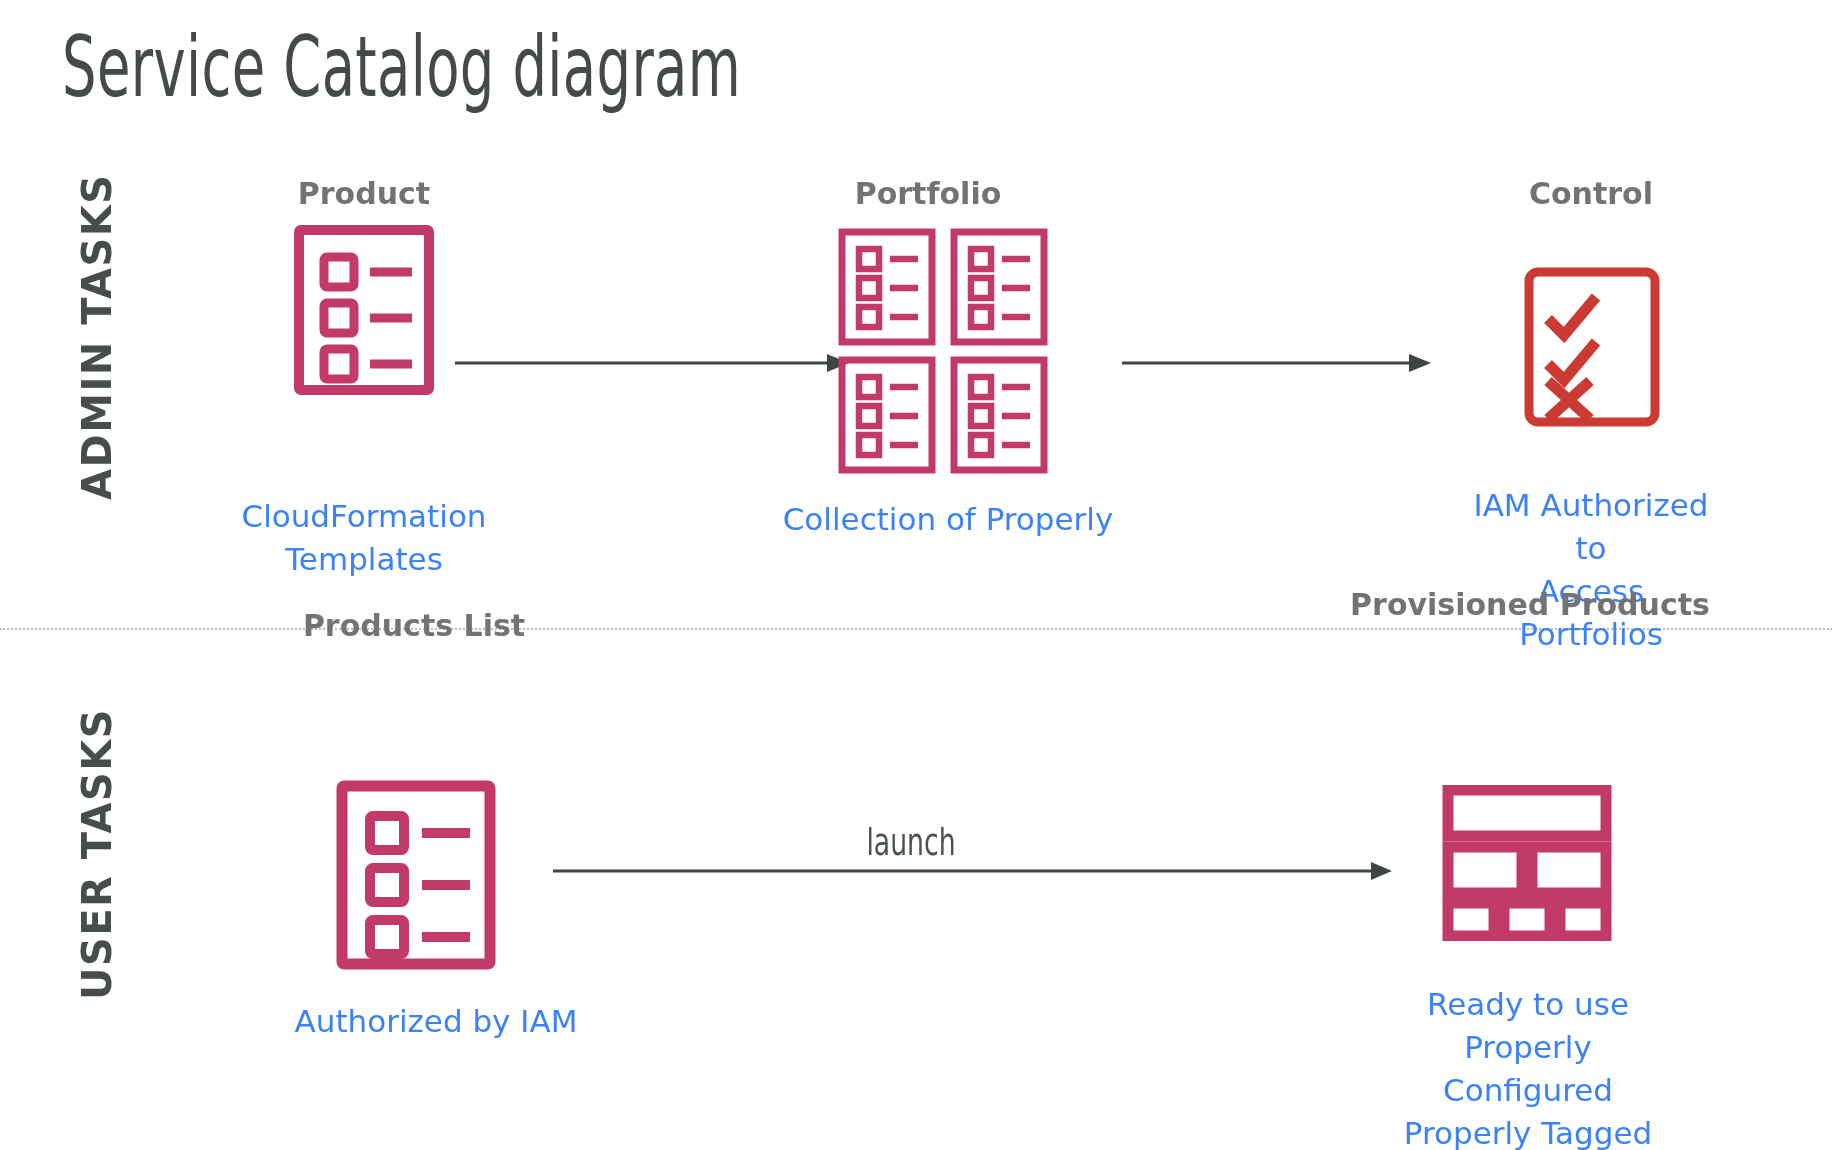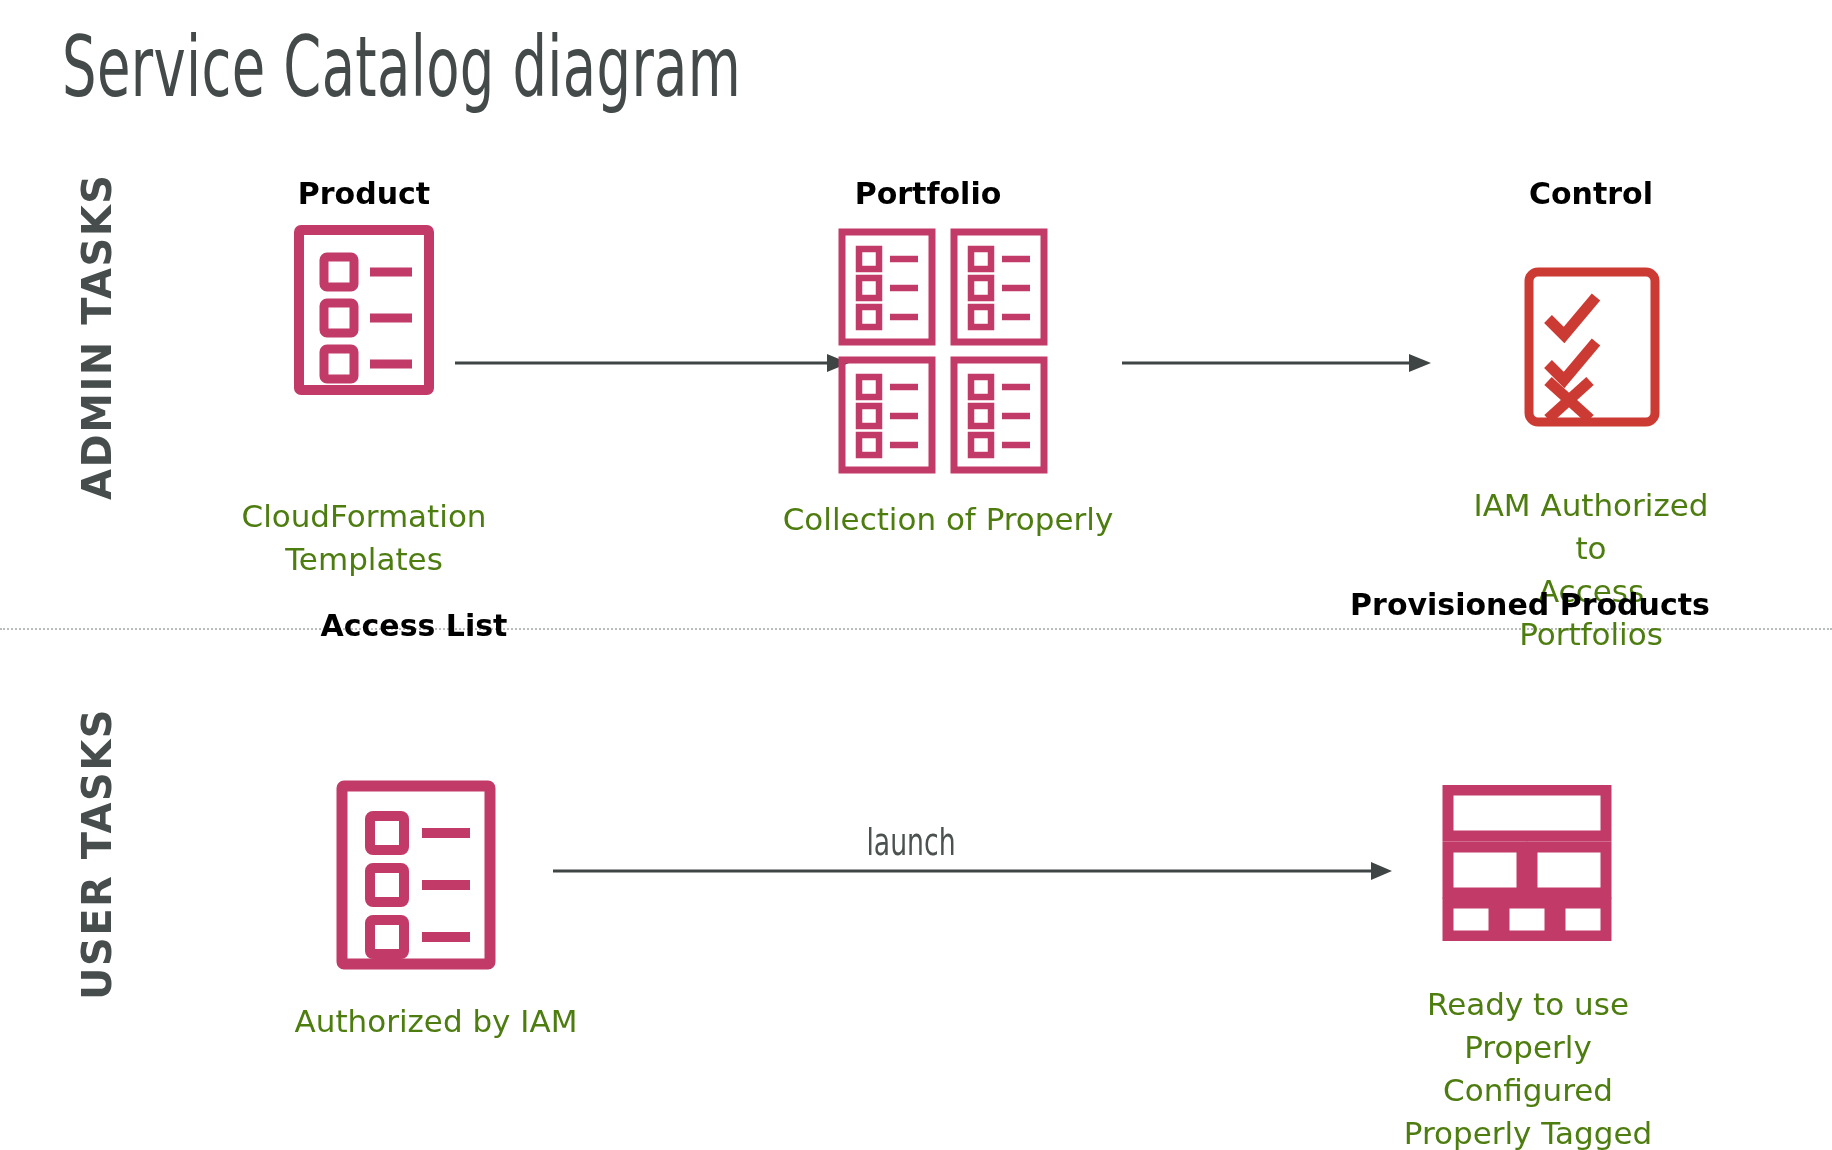--- a/index.html
+++ b/index.html
@@ -55,34 +55,34 @@
     height: 0;
     border-top: 2px dotted #b9bcbc;
   }
 
   
   .node-title {
     position: absolute;
     font-family: "DejaVu Sans", "Liberation Sans", sans-serif;
     font-size: 30px;
     font-weight: 700;
-    color: #000000;
+    color: #737373;
     text-align: center;
     white-space: nowrap;
     transform: translateX(-50%);
   }
 
   
   .node-caption {
     position: absolute;
     font-family: "DejaVu Sans", "Liberation Sans", sans-serif;
     font-size: 31px;
     font-weight: 400;
     line-height: 43px;
-    color: #4d7c0f;
+    color: #3b82f6;
     text-align: center;
     white-space: pre-line;
     transform: translateX(-50%);
   }
 
   
   .arrow {
     position: absolute;
   }
 
@@ -203,21 +203,21 @@
     <polyline points="24,52 40,68 72,30" fill="none" stroke="#CC3B33" stroke-width="11" stroke-linecap="butt" stroke-linejoin="miter"></polyline>
     <polyline points="24,97 40,113 72,75" fill="none" stroke="#CC3B33" stroke-width="11" stroke-linecap="butt" stroke-linejoin="miter"></polyline>
     <line x1="24" y1="114" x2="66" y2="152" stroke="#CC3B33" stroke-width="11"></line>
     <line x1="66" y1="114" x2="24" y2="152" stroke="#CC3B33" stroke-width="11"></line>
   </svg>
 </div>
 
 <div class="node-caption" style="left:1591px; top:484px;">IAM Authorized to
 Access Portfolios</div>
 
-<div class="node-title" style="left:414px; top:608px;">Access List</div>
+<div class="node-title" style="left:414px; top:608px;">Products List</div>
 
 <div class="icon-wrap" style="left:336px; top:780px;">
   <svg width="160" height="190" viewBox="0 0 160 190" aria-hidden="true">
     <rect x="6" y="6" width="148" height="178" rx="2" ry="2" fill="none" stroke="#C23A68" stroke-width="11"></rect>
     <rect x="34" y="36" width="34" height="34" rx="3" ry="3" fill="none" stroke="#C23A68" stroke-width="10"></rect>
     <line x1="86" y1="53" x2="134" y2="53" stroke="#C23A68" stroke-width="10"></line>
     <rect x="34" y="88" width="34" height="34" rx="3" ry="3" fill="none" stroke="#C23A68" stroke-width="10"></rect>
     <line x1="86" y1="105" x2="134" y2="105" stroke="#C23A68" stroke-width="10"></line>
     <rect x="34" y="140" width="34" height="34" rx="3" ry="3" fill="none" stroke="#C23A68" stroke-width="10"></rect>
     <line x1="86" y1="157" x2="134" y2="157" stroke="#C23A68" stroke-width="10"></line>

